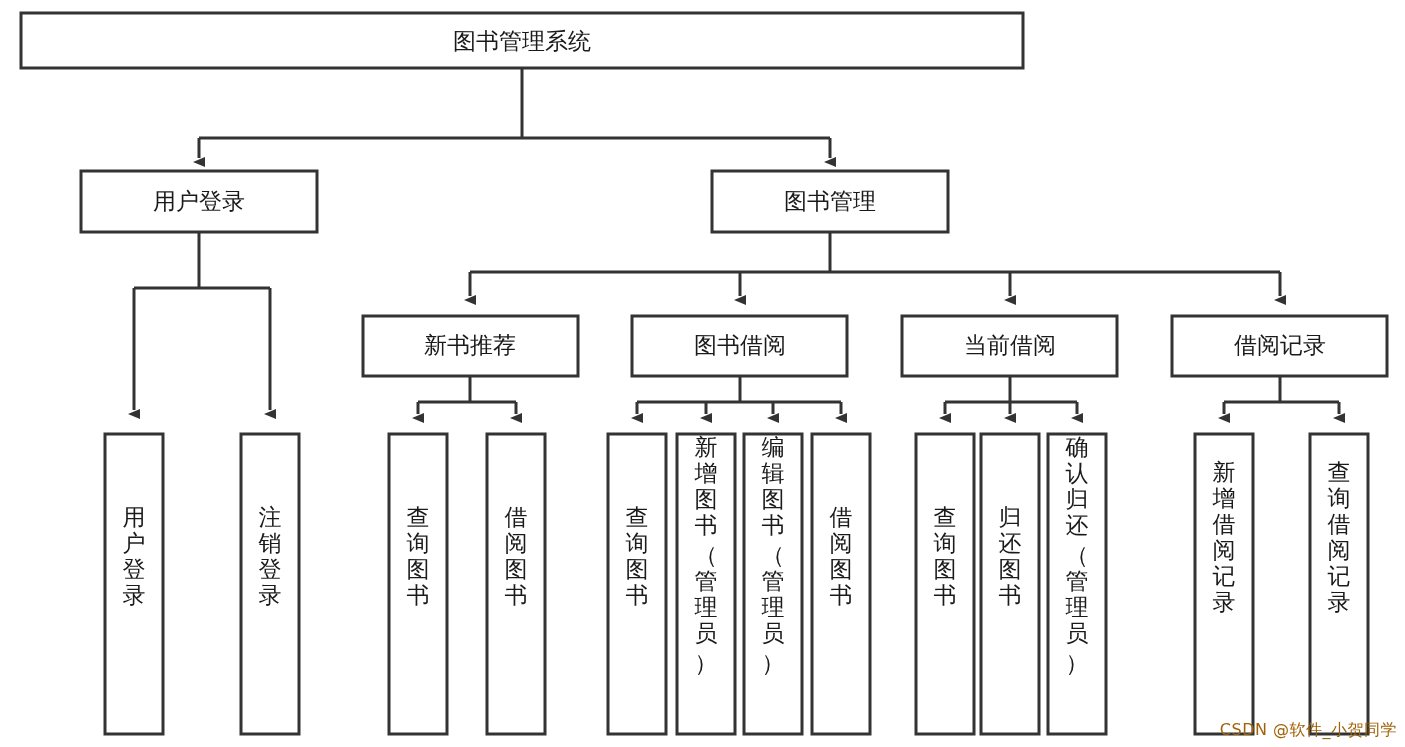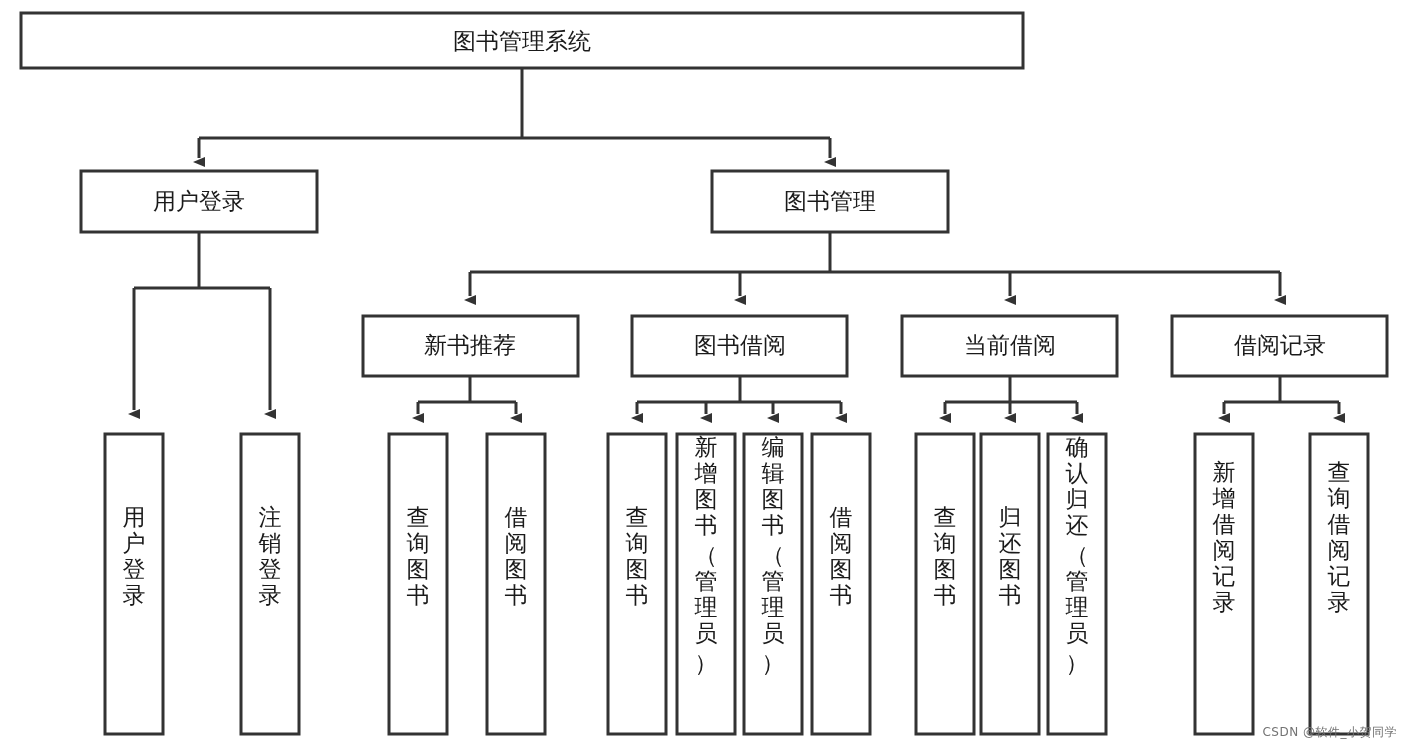--- a/index.html
+++ b/index.html
@@ -51,22 +51,22 @@
     font-family: "DejaVu Sans", "Liberation Sans", sans-serif;
     font-size: 23px;
     fill: #1a1a1a;
     text-anchor: middle;
   }
   .watermark {
     position: absolute;
     right: 8px;
     bottom: 6px;
     font-family: "DejaVu Sans", "Liberation Sans", sans-serif;
-    font-size: 12px;
-    color: #737373;
+    font-size: 16px;
+    color: #a16207;
     white-space: nowrap;
     letter-spacing: 0.5px;
     pointer-events: none;
   }
 </style>
 </head>
 <body>
 
 <div id="diagram-root">
   <svg class="flowchart" viewBox="0 0 1405 747" xmlns="http://www.w3.org/2000/svg">

